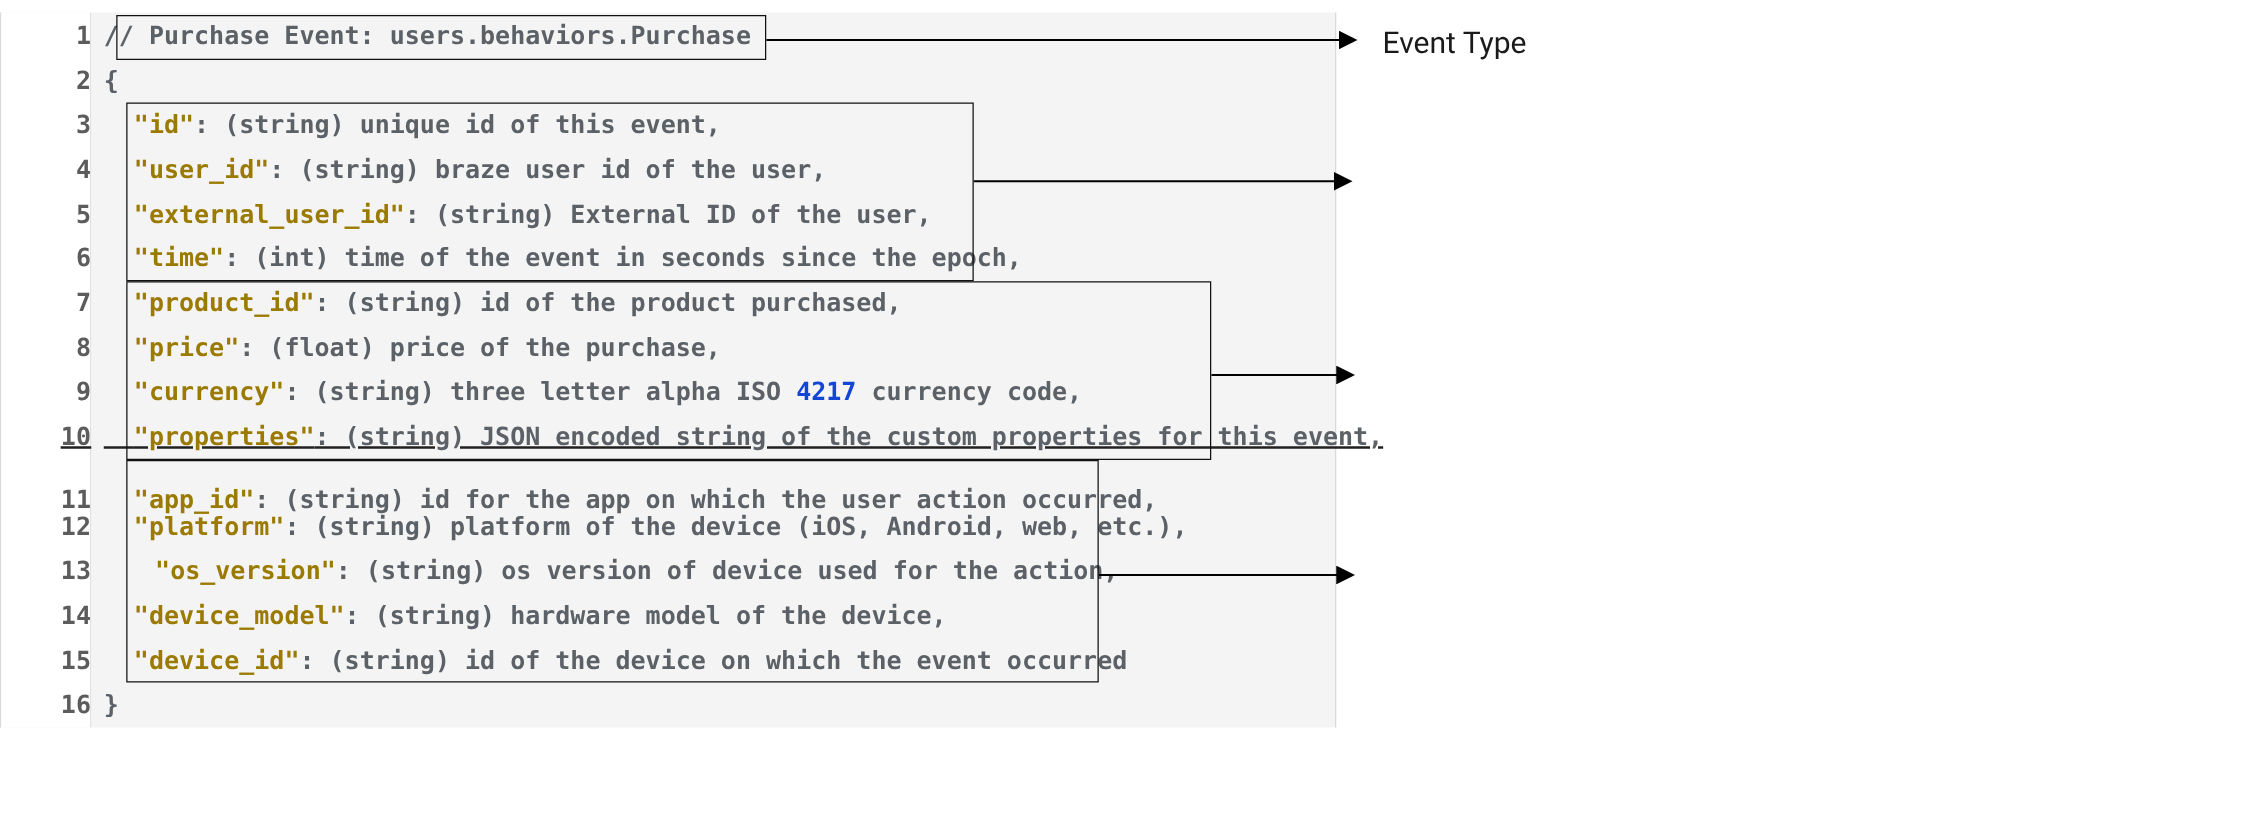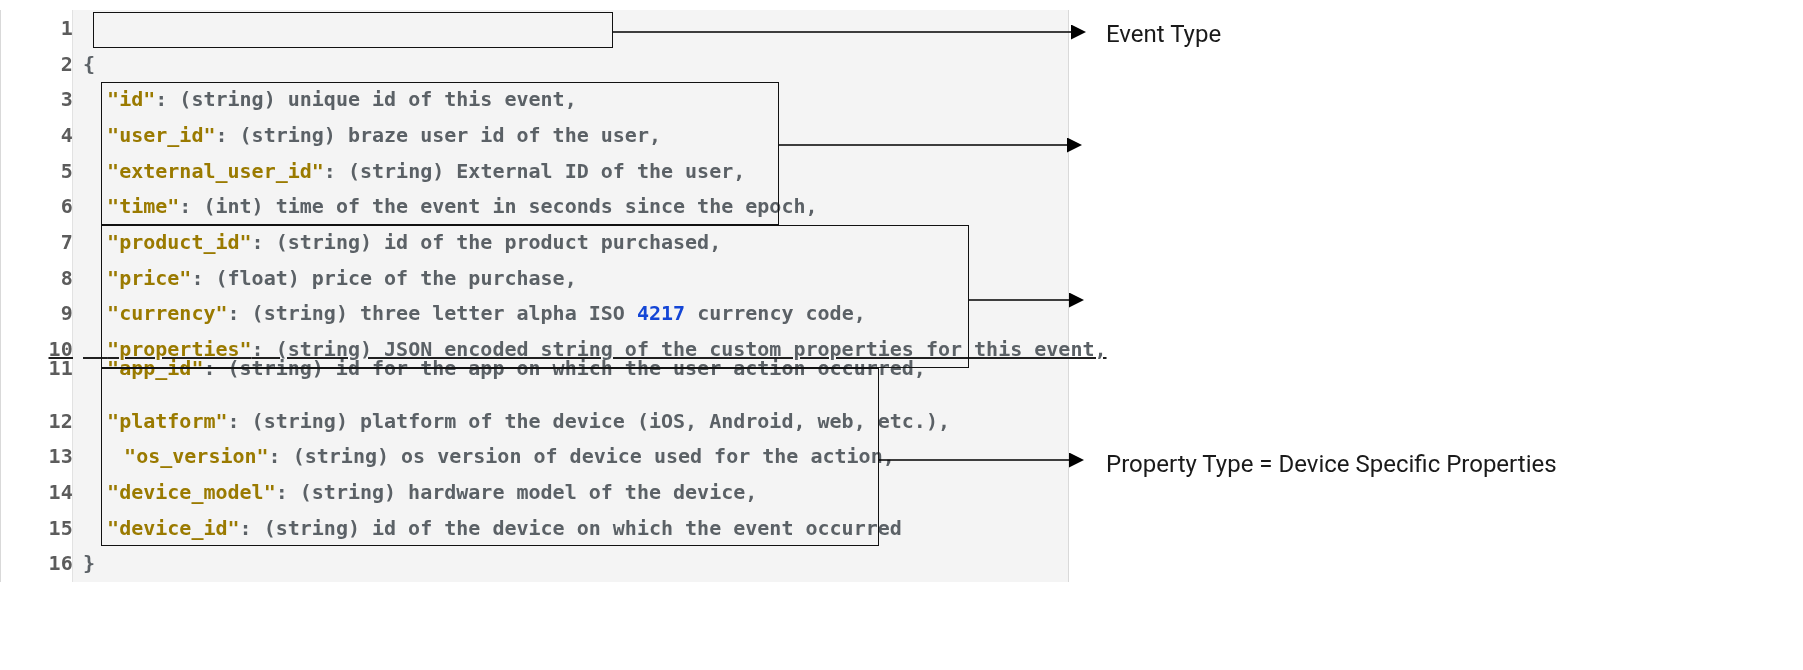--- a/index.html
+++ b/index.html
@@ -88,20 +88,21 @@
 </head>
 <body>
 
 <div class="stage">
 
   <div class="code-panel">
     <div class="gutter"></div>
     <div id="code-lines">
         <div class="code-line" style="top: 0px;">
           <div class="ln">1</div>
+          <div class="code"><span class="cmt">// Purchase Event: users.behaviors.Purchase</span></div>
         </div>
         <div class="code-line" style="top: 35.7px;">
           <div class="ln">2</div>
           <div class="code"><span class="txt">{</span></div>
         </div>
         <div class="code-line" style="top: 71.4px;">
           <div class="ln">3</div>
           <div class="code">  <span class="key">"id"</span><span class="txt">: (string) unique id of this event,</span></div>
         </div>
         <div class="code-line" style="top: 107.1px;">
@@ -125,21 +126,21 @@
           <div class="code">  <span class="key">"price"</span><span class="txt">: (float) price of the purchase,</span></div>
         </div>
         <div class="code-line" style="top: 285.6px;">
           <div class="ln">9</div>
           <div class="code">  <span class="key">"currency"</span><span class="txt">: (string) three letter alpha ISO </span><span class="num">4217</span><span class="txt"> currency code,</span></div>
         </div>
         <div class="code-line" style="top: 321.3px; text-decoration: underline;">
           <div class="ln">10</div>
           <div class="code">  <span class="key">"properties"</span><span class="txt">: (string) JSON encoded string of the custom properties for this event,</span></div>
         </div>
-        <div class="code-line" style="top: 340px;">
+        <div class="code-line" style="top: 365px; align-items: flex-end;">
           <div class="ln">11</div>
           <div class="code">  <span class="key">"app_id"</span><span class="txt">: (string) id for the app on which the user action occurred,</span></div>
         </div>
         <div class="code-line" style="top: 392.7px;">
           <div class="ln">12</div>
           <div class="code">  <span class="key">"platform"</span><span class="txt">: (string) platform of the device (iOS, Android, web, etc.),</span></div>
         </div>
         <div class="code-line" style="top: 428.4px; gap: 17px;">
           <div class="ln">13</div>
           <div class="code">  <span class="key">"os_version"</span><span class="txt">: (string) os version of device used for the action,</span></div>
@@ -194,15 +195,14 @@
   <svg class="arrowgrp" style="position:absolute; left:879px; top:450px; width:220px; height:20px;">
     <defs>
         <marker id="ah4" markerWidth="10" markerHeight="10" refX="8" refY="5" orient="auto">
       <path d="M0,0 L10,5 L0,10 z" fill="#000"></path>
         </marker>
       </defs>
     <line x1="0" y1="10" x2="202" y2="10" stroke="#000" stroke-width="1.5" marker-end="url(#ah4)"></line>
   </svg>
 
   <div class="label label-left" style="top:18px;">Event Type</div>
-  <div class="label label-left" style="top:448px;">Property Type = Device Specific Properties</div>
 
 </div>
 
 </body></html>

